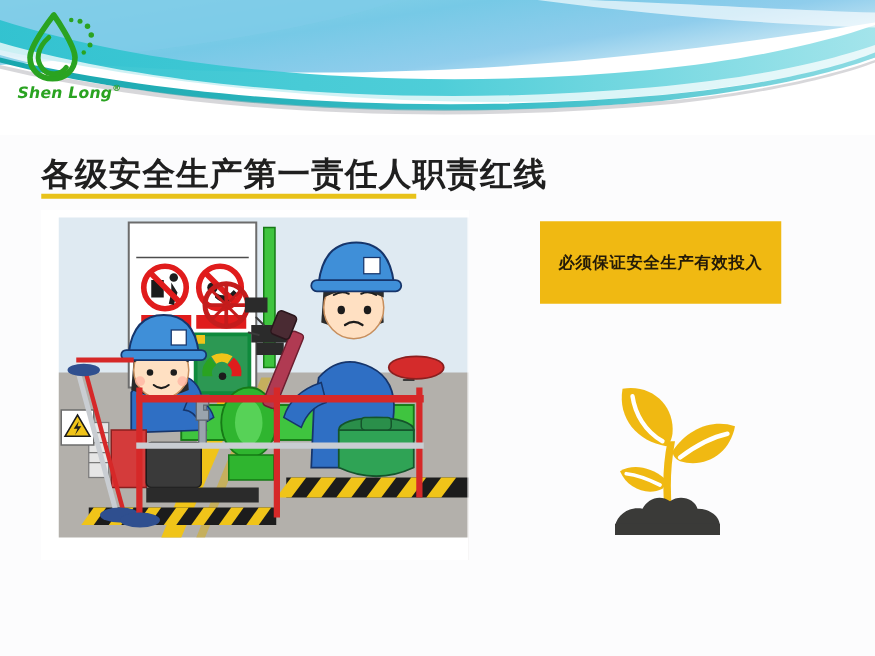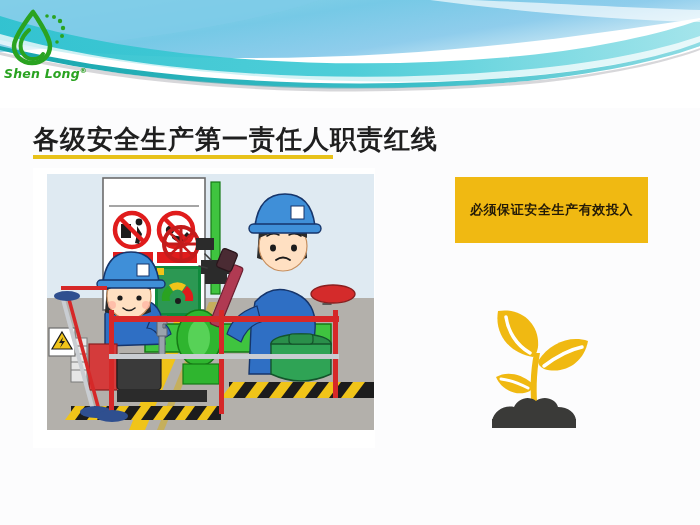--- a/index.html
+++ b/index.html
@@ -8,21 +8,21 @@
     background:#fdfdfd;
     font-family:"DejaVu Sans","Liberation Sans",sans-serif;
   }
   .slide{position:relative;width:700px;height:525px;background:#fcfcfd;overflow:hidden;}
 
   
   .header{position:absolute;left:0;top:0;width:700px;height:108px;overflow:hidden;background:#ffffff;}
   .header svg{position:absolute;left:0;top:0;}
 
   
-  .logo{position:absolute;left:0;top:8px;width:92px;height:78px;}
+  .logo{position:absolute;left:10px;top:8px;width:92px;height:78px;}
   .logo svg{position:absolute;left:0;top:0;}
   .logo-text{
     position:absolute;left:4px;top:58px;width:88px;
     font-family:"DejaVu Sans","Liberation Sans",sans-serif;
     font-size:12.5px;font-weight:bold;font-style:italic;color:#2aa321;
     letter-spacing:.2px;white-space:nowrap;
   }
   .logo-text sup{font-size:7px;vertical-align:super;}
 
   
@@ -31,21 +31,21 @@
     font-size:26px;font-weight:bold;color:#1f1f1f;
     letter-spacing:1px;white-space:nowrap;
     font-family:"DejaVu Sans","Liberation Sans",sans-serif;
   }
   .title-rule{position:absolute;left:33px;top:155px;width:300px;height:4px;background:#e8c21a;}
 
   
   .callout{
     position:absolute;left:432px;top:177px;width:193px;height:66px;
     background:#f0b912;
-    display:flex;align-items:center;justify-content:center;margin-left:23px;
+    display:flex;align-items:center;justify-content:center;
   }
   .callout-text{
     font-size:13px;font-weight:bold;color:#231a08;letter-spacing:.6px;
     font-family:"DejaVu Sans","Liberation Sans",sans-serif;white-space:nowrap;
   }
 
   
   .sprout{position:absolute;left:470px;top:295px;width:130px;height:135px;}
 
   

